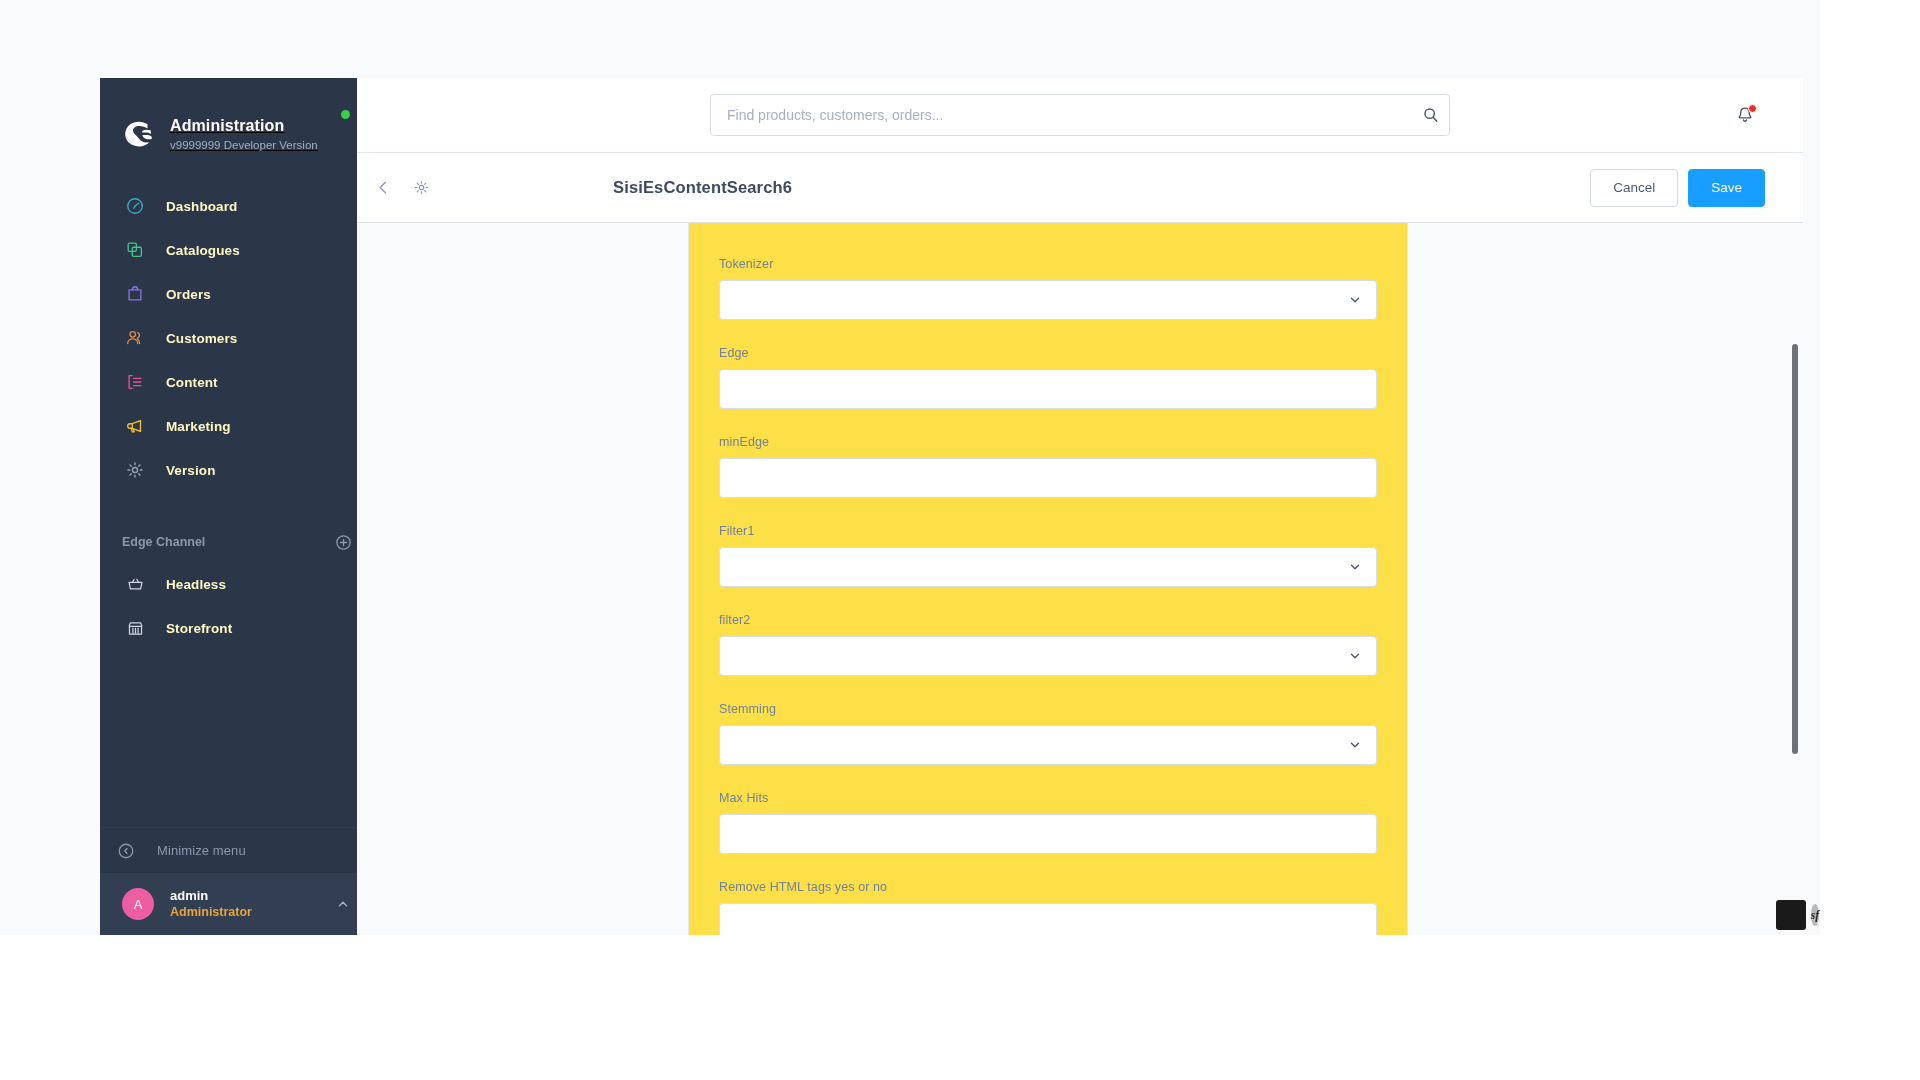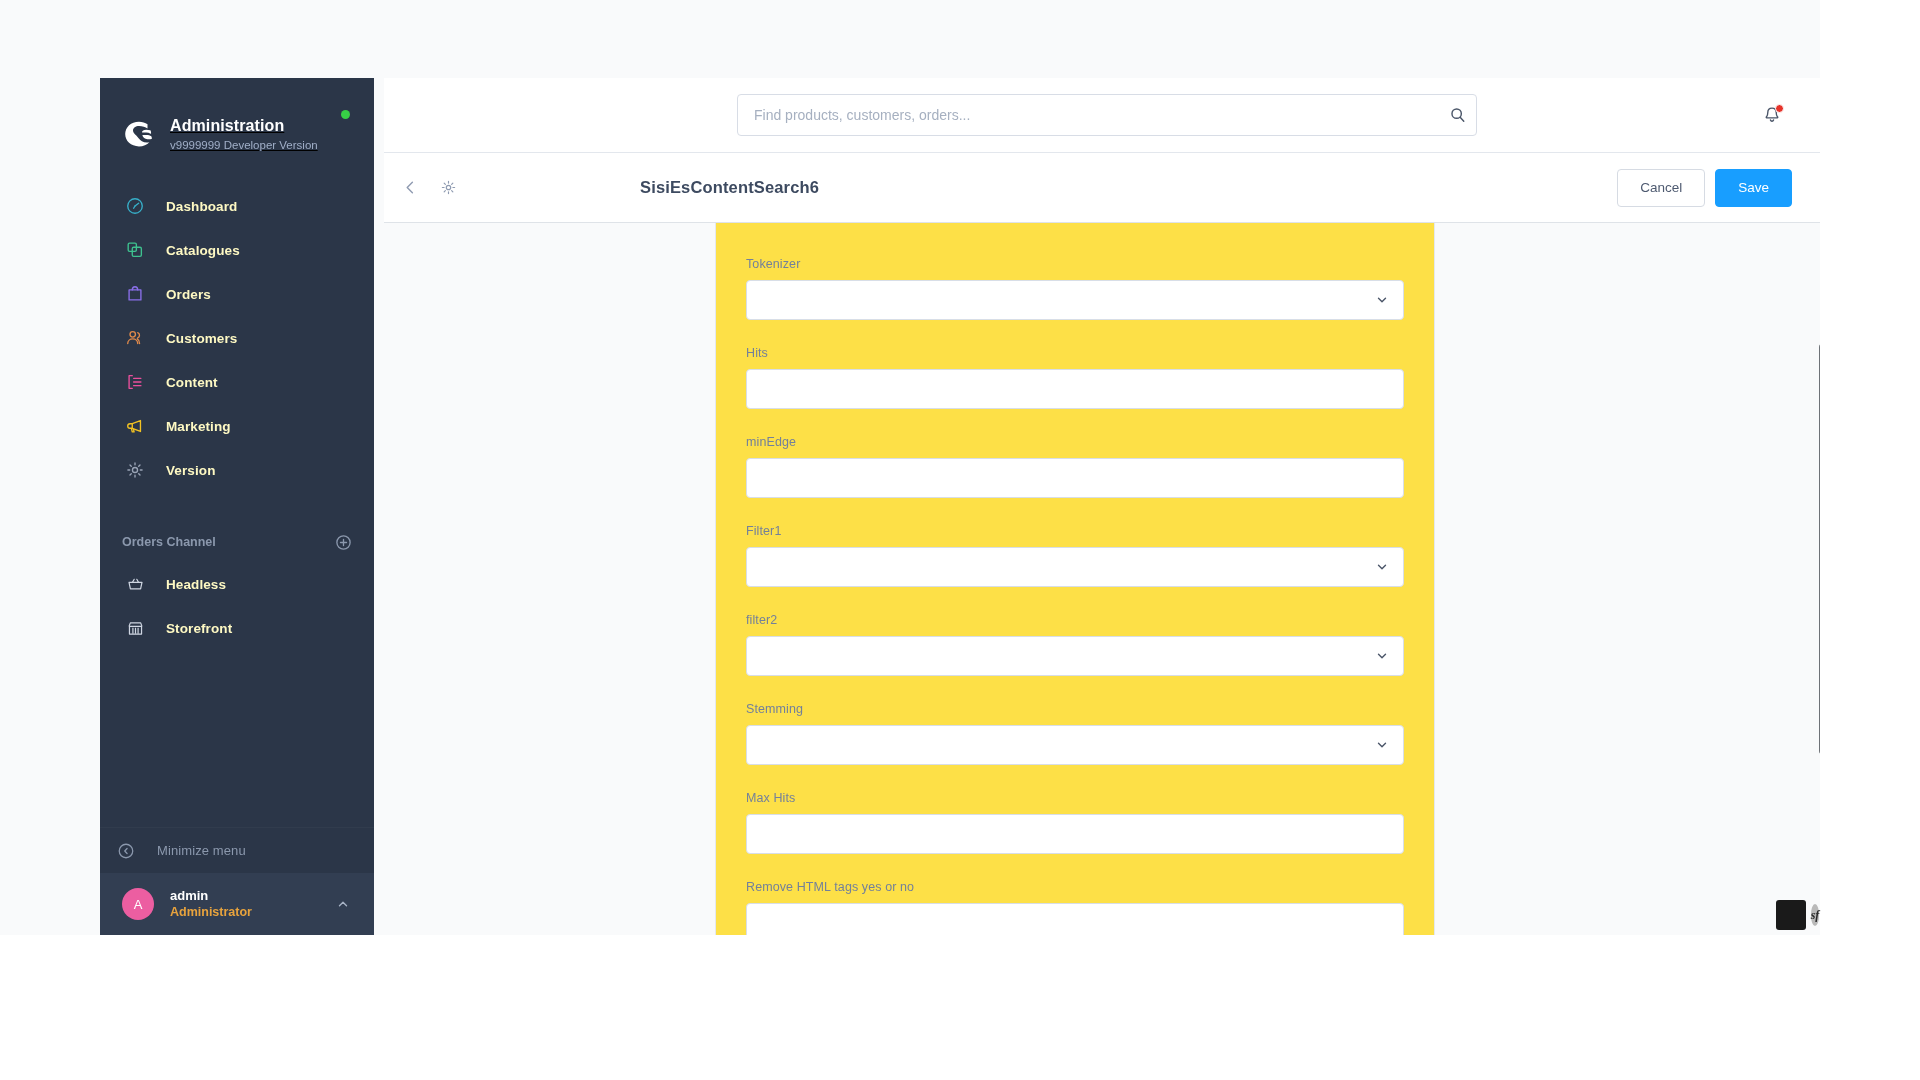--- a/index.html
+++ b/index.html
@@ -157,21 +157,21 @@
   .user-caret {
     position: absolute;
     right: 24px;
     color: #a8b3c6;
     display: flex; align-items: center;
   }
 
   
   #main {
     position: absolute;
-    left: 384px;
+    left: 357px;
     top: 78px;
     width: 1446px;
     height: 857px;
     background: #f9fafb;
   }
 
   
   .topbar {
     height: 75px;
     background: #ffffff;
@@ -472,21 +472,21 @@
               <circle cx="11" cy="11" r="2.8"></circle>
               <path d="M11 3.2v2M11 16.8v2M3.2 11h2M16.8 11h2M5.5 5.5l1.4 1.4M15.1 15.1l1.4 1.4M16.5 5.5l-1.4 1.4M6.9 15.1l-1.4 1.4" stroke-linecap="round"></path>
             </svg>
           </span>
           <span class="sb-label">Version</span>
         </div>
 
       </nav>
 
       <div class="sb-section">
-        <span class="sb-section-label">Orders Channel</span>
+        <span class="sb-section-label">Edge Channel</span>
         <span class="sb-plus">
           <svg viewBox="0 0 18 18" width="17" height="17" fill="none" stroke="#8b98ad" stroke-width="1.4">
             <circle cx="9" cy="9" r="7"></circle>
             <path d="M9 5.8v6.4M5.8 9h6.4" stroke-linecap="round"></path>
           </svg>
         </span>
       </div>
 
       <div class="sb-item">
         <span class="sb-ico">
@@ -590,21 +590,21 @@
               <input type="text" readonly="" value="" style="">
               <span class="select-caret">
                 <svg viewBox="0 0 16 16" width="14" height="14" fill="none" stroke="#4a5568" stroke-width="1.6">
                   <path d="M4 6l4 4 4-4" stroke-linecap="round" stroke-linejoin="round"></path>
                 </svg>
               </span>
             </div>
           </div>
 
           <div class="field">
-            <label class="field-label">Hits</label>
+            <label class="field-label">Edge</label>
             <div class="field-control">
               <input type="text" value="" style="">
             </div>
           </div>
 
           <div class="field">
             <label class="field-label">minEdge</label>
             <div class="field-control">
               <input type="text" value="" style="">
             </div>

